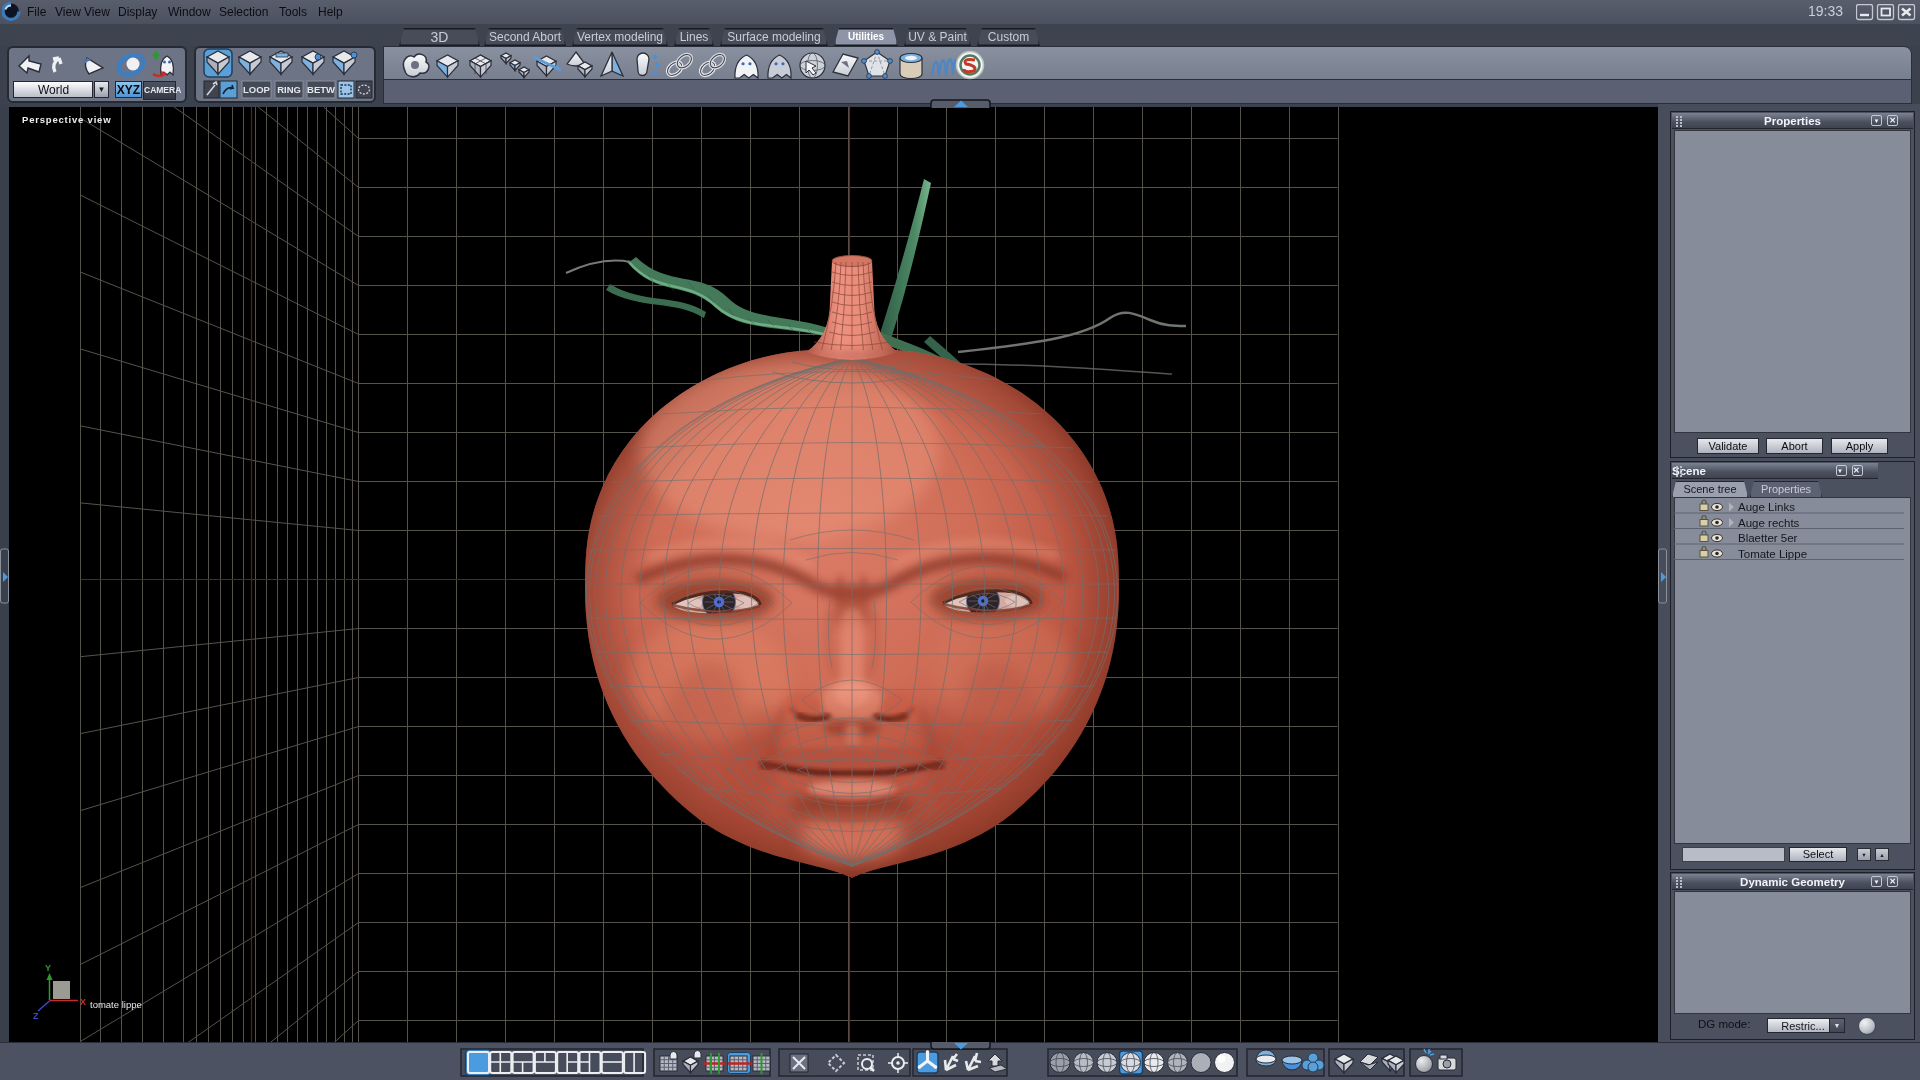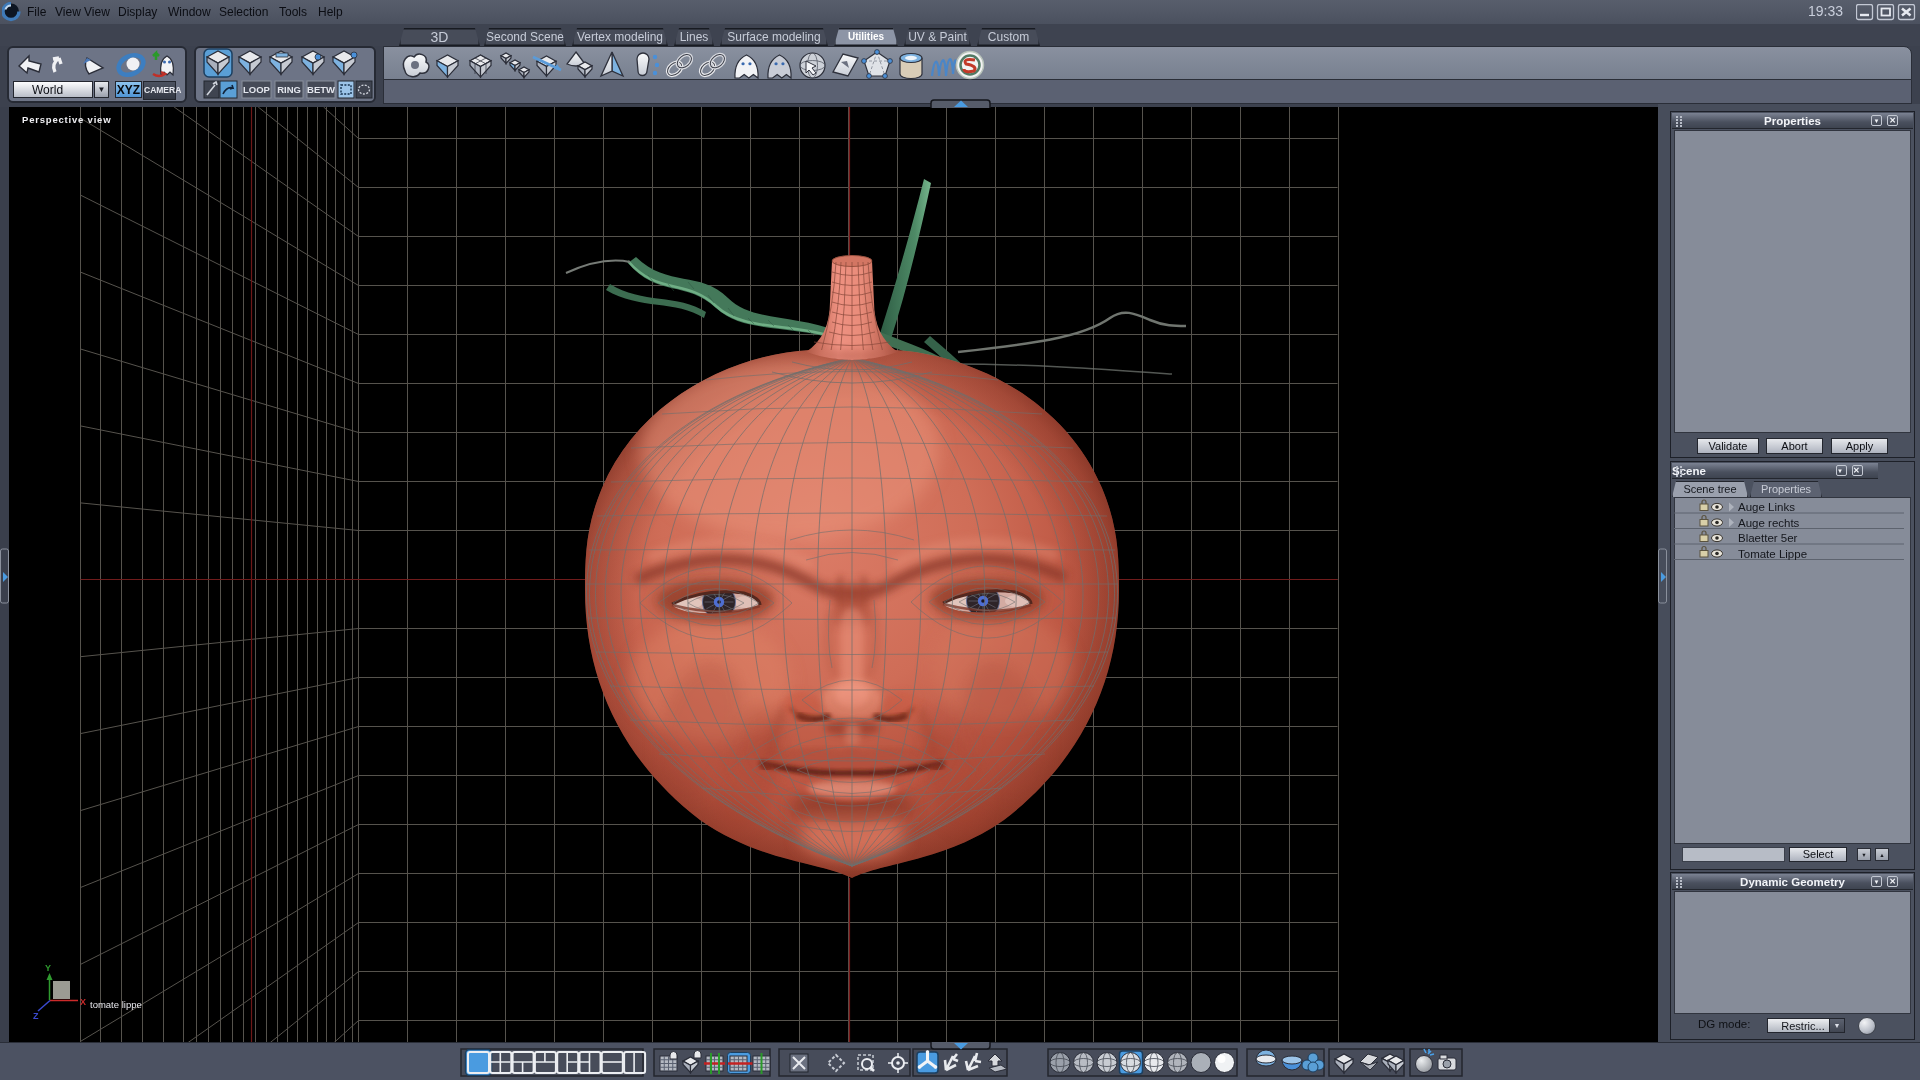--- a/index.html
+++ b/index.html
@@ -213,21 +213,21 @@
 <rect x="21.5" y="0.5" width="16" height="15" rx="2"></rect>
 <rect x="42.5" y="0.5" width="16" height="15" rx="2"></rect>
 </g>
 <path d="M4 11 h9" stroke="#e6e9f0" stroke-width="2.4"></path>
 <rect x="25.5" y="4.5" width="8.5" height="7" fill="none" stroke="#e6e9f0" stroke-width="1.8"></rect>
 <path d="M46 4.5 l8.5 7 M54.5 4.5 l-8.5 7" stroke="#e6e9f0" stroke-width="2.6"></path>
 </svg>
     </div>
     <div style="position:absolute;left:0;top:24px;width:1920px;height:22px;background:#3e4350">
       <div style="position:absolute;left:399px;top:4px;width:81px;height:18px;background:#474c59;color:#c7ccd8;font-weight:normal;font-size:14px;text-align:center;line-height:18px;clip-path:polygon(5px 0,calc(100% - 5px) 0,100% 100%,0 100%);box-shadow:inset 0 0 0 1.5px #181b22">3D Primitives</div>
-      <div style="position:absolute;left:484px;top:4px;width:82px;height:18px;background:#474c59;color:#c7ccd8;font-weight:normal;font-size:12px;text-align:center;line-height:18px;clip-path:polygon(5px 0,calc(100% - 5px) 0,100% 100%,0 100%);box-shadow:inset 0 0 0 1.5px #181b22">Second Scene</div>
+      <div style="position:absolute;left:484px;top:4px;width:82px;height:18px;background:#474c59;color:#c7ccd8;font-weight:normal;font-size:12px;text-align:center;line-height:18px;clip-path:polygon(5px 0,calc(100% - 5px) 0,100% 100%,0 100%);box-shadow:inset 0 0 0 1.5px #181b22">Second Abort</div>
       <div style="position:absolute;left:572px;top:4px;width:96px;height:18px;background:#474c59;color:#c7ccd8;font-weight:normal;font-size:12px;text-align:center;line-height:18px;clip-path:polygon(5px 0,calc(100% - 5px) 0,100% 100%,0 100%);box-shadow:inset 0 0 0 1.5px #181b22">Vertex modeling</div>
       <div style="position:absolute;left:674px;top:4px;width:40px;height:18px;background:#474c59;color:#c7ccd8;font-weight:normal;font-size:12px;text-align:center;line-height:18px;clip-path:polygon(5px 0,calc(100% - 5px) 0,100% 100%,0 100%);box-shadow:inset 0 0 0 1.5px #181b22">Lines</div>
       <div style="position:absolute;left:720px;top:4px;width:108px;height:18px;background:#474c59;color:#c7ccd8;font-weight:normal;font-size:12px;text-align:center;line-height:18px;clip-path:polygon(5px 0,calc(100% - 5px) 0,100% 100%,0 100%);box-shadow:inset 0 0 0 1.5px #181b22">Surface modeling</div>
       <div style="position:absolute;left:834px;top:4px;width:64px;height:18px;background:#8d95a6;color:#ffffff;font-weight:bold;font-size:10px;text-align:center;line-height:18px;clip-path:polygon(5px 0,calc(100% - 5px) 0,100% 100%,0 100%);box-shadow:inset 0 0 0 1.5px #181b22">Utilities</div>
       <div style="position:absolute;left:904px;top:4px;width:67px;height:18px;background:#474c59;color:#c7ccd8;font-weight:normal;font-size:12px;text-align:center;line-height:18px;clip-path:polygon(5px 0,calc(100% - 5px) 0,100% 100%,0 100%);box-shadow:inset 0 0 0 1.5px #181b22">UV &amp; Paint</div>
       <div style="position:absolute;left:977px;top:4px;width:63px;height:18px;background:#474c59;color:#c7ccd8;font-weight:normal;font-size:12px;text-align:center;line-height:18px;clip-path:polygon(5px 0,calc(100% - 5px) 0,100% 100%,0 100%);box-shadow:inset 0 0 0 1.5px #181b22">Custom</div>
     </div>
     <div style="position:absolute;left:0;top:46px;width:1920px;height:61px;background:#3c414e"></div>
     <div style="position:absolute;left:383px;top:46px;width:1529px;height:34px;background:linear-gradient(#89909f,#788090);border:1px solid #2a2e38;border-radius:0 8px 0 0"></div>
     <div style="position:absolute;left:383px;top:80px;width:1529px;height:24px;background:#5b6172;border:1px solid #2a2e38;border-top:none"></div>
@@ -317,21 +317,21 @@
 <path d="M78 10 L94 20 L80 26 Q74 18 78 10 Z" fill="#f0f1f4" stroke="#2a2d38" stroke-width="1.4"></path>
 <path d="M82 12 L78 10 L74 16 Z" fill="#4a78b8"></path>
 <ellipse cx="122" cy="17" rx="13" ry="9" transform="rotate(-25 122 17)" fill="none" stroke="#3d7ec0" stroke-width="4.5"></ellipse>
 <circle cx="124" cy="16" r="6.5" fill="#f0f1f4"></circle>
 <path d="M152 27 Q150 12 158 8 Q166 12 164 27 L161 24 L158 27 L155 24 Z" fill="#f2f3f6" stroke="#2a2d38" stroke-width="1.2"></path>
 <circle cx="155.5" cy="14" r="1.5" fill="#3a6ab0"></circle>
       <circle cx="160.5" cy="14" r="1.5" fill="#3a6ab0"></circle>
 <path d="M147 12 l0 -7 l-3 3 m3 -3 l3 3" stroke="#2a9a2a" stroke-width="2.5" fill="none"></path>
 <path d="M144 26 q6 4 12 0 l-4 -2" stroke="#c03028" stroke-width="2.5" fill="none"></path>
 </svg>
-    <div style="position:absolute;left:13px;top:81px;width:80px;height:17px;background:linear-gradient(#fdfdfe,#b9bec8);border:1px solid #23262e;color:#0c0e14;font-size:12px;padding-left:18px;line-height:16px">World</div>
+    <div style="position:absolute;left:13px;top:81px;width:80px;height:17px;background:linear-gradient(#fdfdfe,#b9bec8);border:1px solid #23262e;color:#0c0e14;font-size:12px;padding-left:24px;line-height:16px">World</div>
     <div style="position:absolute;left:94px;top:81px;width:15px;height:17px;background:linear-gradient(#e8eaee,#9aa0ac);border:1px solid #23262e;text-align:center;line-height:15px;font-size:8px;color:#1a1c24">▼</div>
     <div style="position:absolute;left:115px;top:81px;width:27px;height:17px;background:linear-gradient(#8ec4ee,#4f94d4);border:1px solid #23262e;color:#06080c;font-weight:bold;font-size:12px;text-align:center;line-height:16px">XYZ</div>
     <div style="position:absolute;left:143px;top:81px;width:33px;height:19px;background:linear-gradient(#4c5260,#343944);border:1px solid #23262e;color:#e8eaf0;font-weight:bold;font-size:8.5px;line-height:16px">CAMERA</div>
     <div style="position:absolute;left:194px;top:46px;width:182px;height:57px;background:#6d7486;border:2px solid #262a34;border-radius:6px"></div>
     <svg style="position:absolute;left:196px;top:47px" width="178" height="56">
       <rect x="8" y="2" width="28" height="28" rx="5" fill="#5a9fd6" stroke="#1c3f60" stroke-width="1.5"></rect>
       <path d="M11 10.05 L22.0 4 L33 10.05 L22.0 16.1 Z" fill="#e8e9ec" stroke="#2a2d38" stroke-width="1.2"></path>
       <path d="M11 10.05 L22.0 16.1 L22.0 27.1 L11 15.0 Z" fill="#aab0bc" stroke="#2a2d38" stroke-width="1.2"></path>
       <path d="M33 10.05 L22.0 16.1 L22.0 27.1 L33 15.0 Z" fill="#c6cad2" stroke="#2a2d38" stroke-width="1.2"></path>
       <path d="M43 10.05 L54.0 4 L65 10.05 L54.0 16.1 Z" fill="#e8e9ec" stroke="#2a2d38" stroke-width="1.2"></path>

